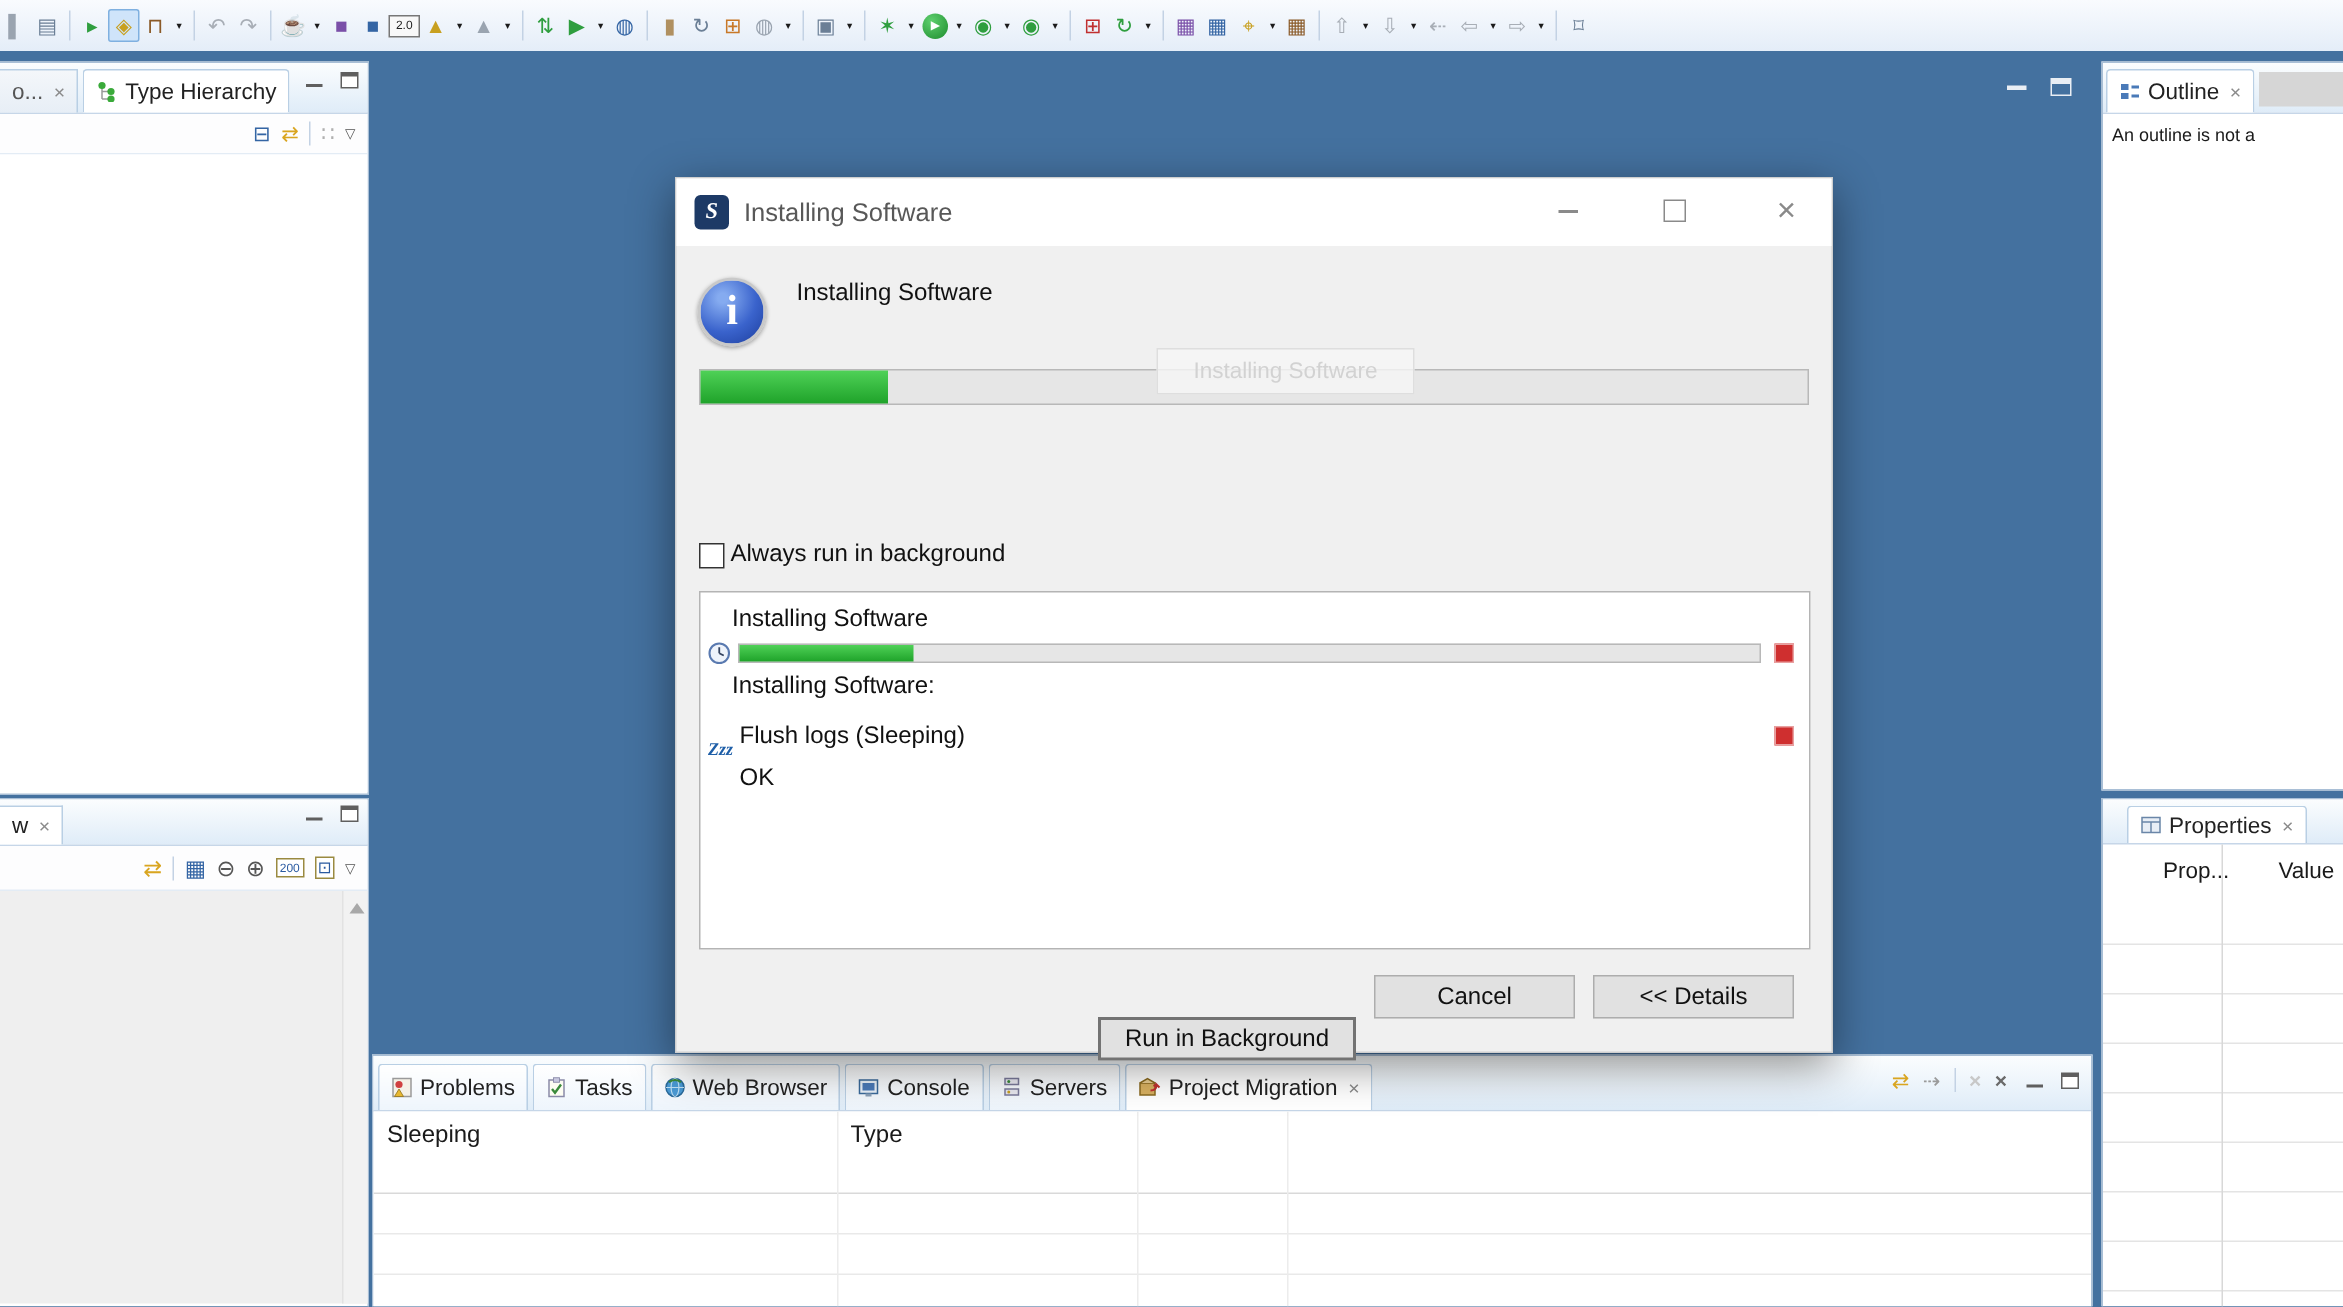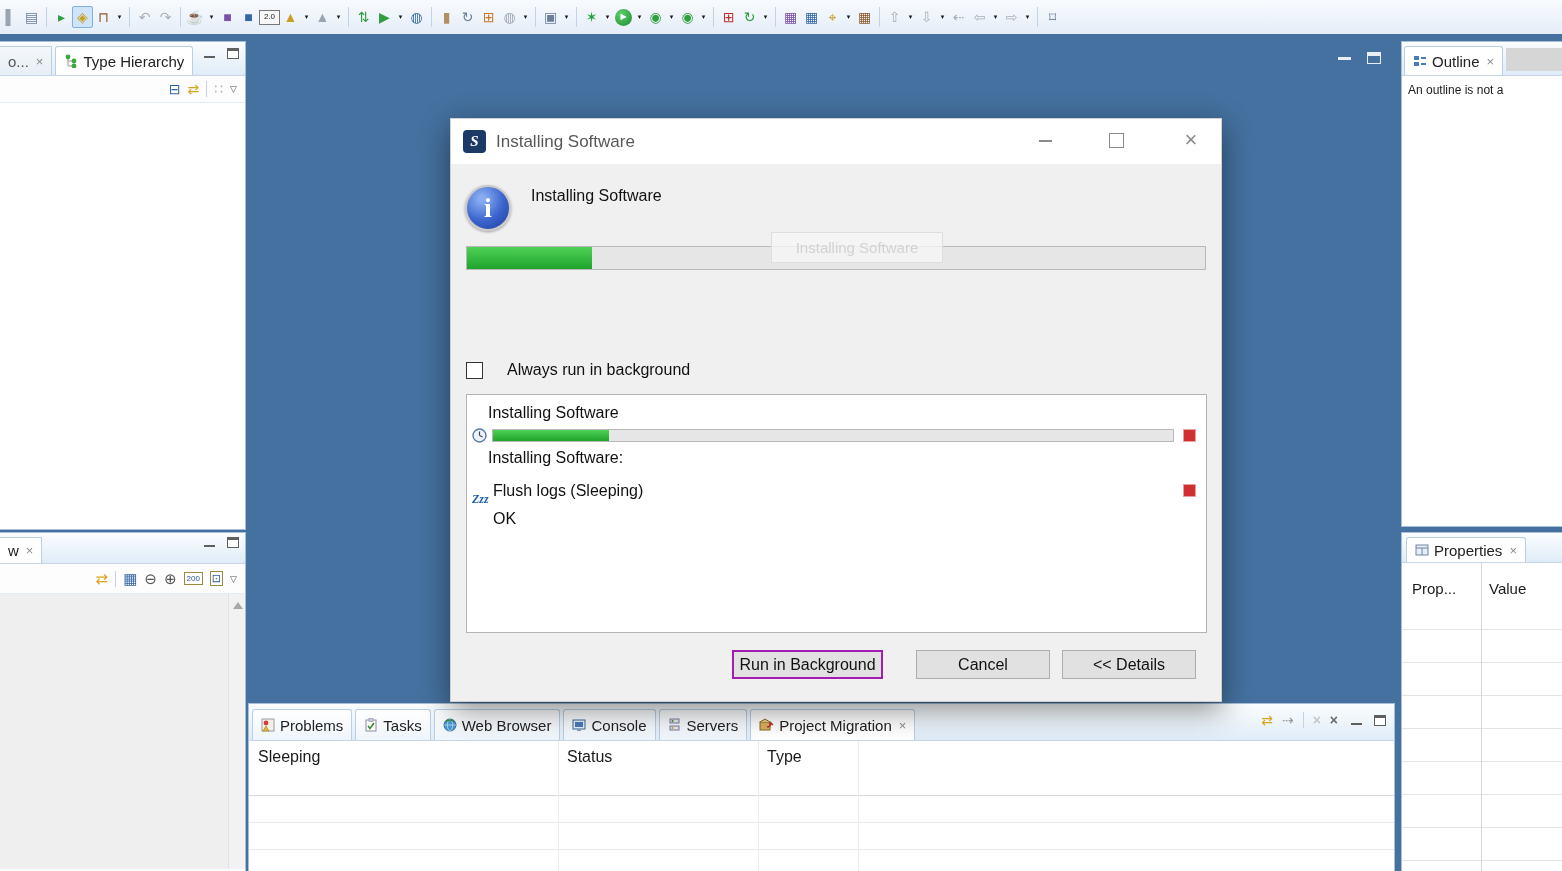--- a/index.html
+++ b/index.html
@@ -55,21 +55,21 @@
   .panel-lb { left:0; top:532px; width:246px; height:339px; border-left:none; border-bottom:none; }
   .panel-lb .content { background:#efefef; position:relative; height:calc(100% - 63px); }
   .scrollcol { position:absolute; right:0; top:0; width:17px; height:100%; background:#f2f2f2; border-left:1px solid #e2e2e2; }
   .scroll-up { position:absolute; top:8px; left:4px; width:0; height:0; border-left:5px solid transparent; border-right:5px solid transparent; border-bottom:7px solid #a8a8a8; }
 
   .panel-rt { left:1401px; top:41px; width:161px; height:486px; border-right:none; }
   .panel-rt .msg { font-size:12px; color:#1a1a1a; padding:7px 0 0 6px; white-space:nowrap; overflow:hidden; }
   .graystub { position:absolute; right:0; top:6px; width:56px; height:23px; background:#d6d6d6; }
 
   .panel-rb { left:1401px; top:532px; width:161px; height:339px; border-right:none; border-bottom:none; }
-  .grid-head { display:flex; height:34px; align-items:flex-end; font-size:15px; color:#1a1a1a; }
+  .grid-head { display:flex; height:34px; align-items:center; font-size:15px; color:#1a1a1a;margin-left:30px; }
   .grid-head .h1 { width:79px; padding-left:10px; }
   .grid-head .h2 { padding-left:8px; }
   .gridbody { position:relative; height:calc(100% - 64px); }
   .gridbody .vline { position:absolute; left:79px; top:-34px; bottom:0; width:1px; background:#d8d8d8; }
   .grow { height:33px; border-bottom:1px solid #e4e4e4; }
 
   
   .editor-btns { position:absolute; left:1338px; top:52px; display:flex; gap:16px; z-index:2; }
   .ed-min { width:13px; height:8px; border-bottom:3px solid #e9eef4; }
   .ed-max { width:14px; height:12px; border:1px solid #e9eef4; border-top:4px solid #e9eef4; }
@@ -121,39 +121,39 @@
   }
   .pbar .fill { height:100%; background:linear-gradient(#4fd157,#1fa32a); }
   .pbar-main { left:15px; top:127px; width:740px; height:24px; }
   .ghost {
     position:absolute; left:320px; top:113px; width:172px; height:31px;
     border:1px solid #dedede; background:rgba(245,245,245,.82);
     display:flex; align-items:center; justify-content:center;
     font-size:15px; color:#d2d2d2; z-index:3;
   }
 
-  .chk-row { position:absolute; left:15px; top:242px; display:flex; align-items:center; gap:24px; }
+  .chk-row { position:absolute; left:15px; top:242px; display:flex; align-items:center; gap:4px; }
   .chk { width:17px; height:17px; background:#fff; border:1px solid #333; }
   .chk-label { font-size:16px; color:#111; }
 
   .details {
     position:absolute; left:15px; top:275px; width:741px; height:239px;
     background:#fff; border:1px solid #b4b4b4;
   }
   .d-label { position:absolute; font-size:16px; color:#111; }
   .pbar-task { left:25px; top:34px; width:682px; height:13px; }
   .stopbtn { position:absolute; left:716px; width:13px; height:13px; background:#cf2f2f; border:1px solid #e8a0a0; }
   .zzz { position:absolute; left:5px; top:97px; font-size:12px; font-weight:bold; color:#1f5fa8; font-style:italic;font-family:Liberation Serif, serif; }
 
   .dlg-btn {
     position:absolute; top:531px; height:29px; background:#e1e1e1; border:1px solid #adadad;
     font-size:16px; color:#111; display:flex; align-items:center; justify-content:center;
     font-family:"Liberation Sans", sans-serif;
   }
-  .btn-runbg { left:281px; width:151px; border:2px solid #a21caf; }
+  .btn-runbg { left:281px; width:172px; border:2px solid #737373;margin-top:28px; }
   .btn-cancel { left:465px; width:134px; }
   .btn-details { left:611px; width:134px; }
 </style>
 </head>
 <body>
 
 <div class="toolbar">
   <span class="tbi c-gray">▌</span>
   <span class="tbi c-slate">▤</span>
   <span class="tsep"></span>
@@ -303,21 +303,21 @@
       <span>Outline</span>
       <span class="x">×</span>
     </div>
     <div class="graystub"></div>
   </div>
   <div class="msg">An outline is not a</div>
 </div>
 
 <div class="panel panel-rb">
   <div class="tabbar" style="height:30px;">
-    <div class="tab active" style="margin-left:4px;height:25px;">
+    <div class="tab active" style="margin-left:16px;height:25px;">
       <svg class="svgi" width="14" height="12">
         <rect x="1" y="1" width="12" height="10" fill="#e8eef6" stroke="#6a86a8"></rect>
         <line x1="1" y1="4" x2="13" y2="4" stroke="#6a86a8"></line>
         <line x1="7" y1="4" x2="7" y2="11" stroke="#6a86a8"></line>
       </svg>
       <span>Properties</span>
       <span class="x">×</span>
     </div>
   </div>
   <div class="grid-head">
@@ -401,21 +401,20 @@
         <span class="ic-max"></span>
       </span>
     </div>
   </div>
   <div class="tablewrap">
     <div class="tcolline" style="left:309px;"></div>
     <div class="tcolline" style="left:509px;"></div>
     <div class="tcolline" style="left:609px;"></div>
     <div class="thead">
       <div class="col-project">Sleeping</div>
-      <div class="col-status">Status</div>
       <div class="col-type">Type</div>
     </div>
     <div class="trow"></div>
     <div class="trow"></div>
     <div class="trow"></div>
   </div>
 </div>
 
 <div class="dialog">
   <div class="dlg-title">

